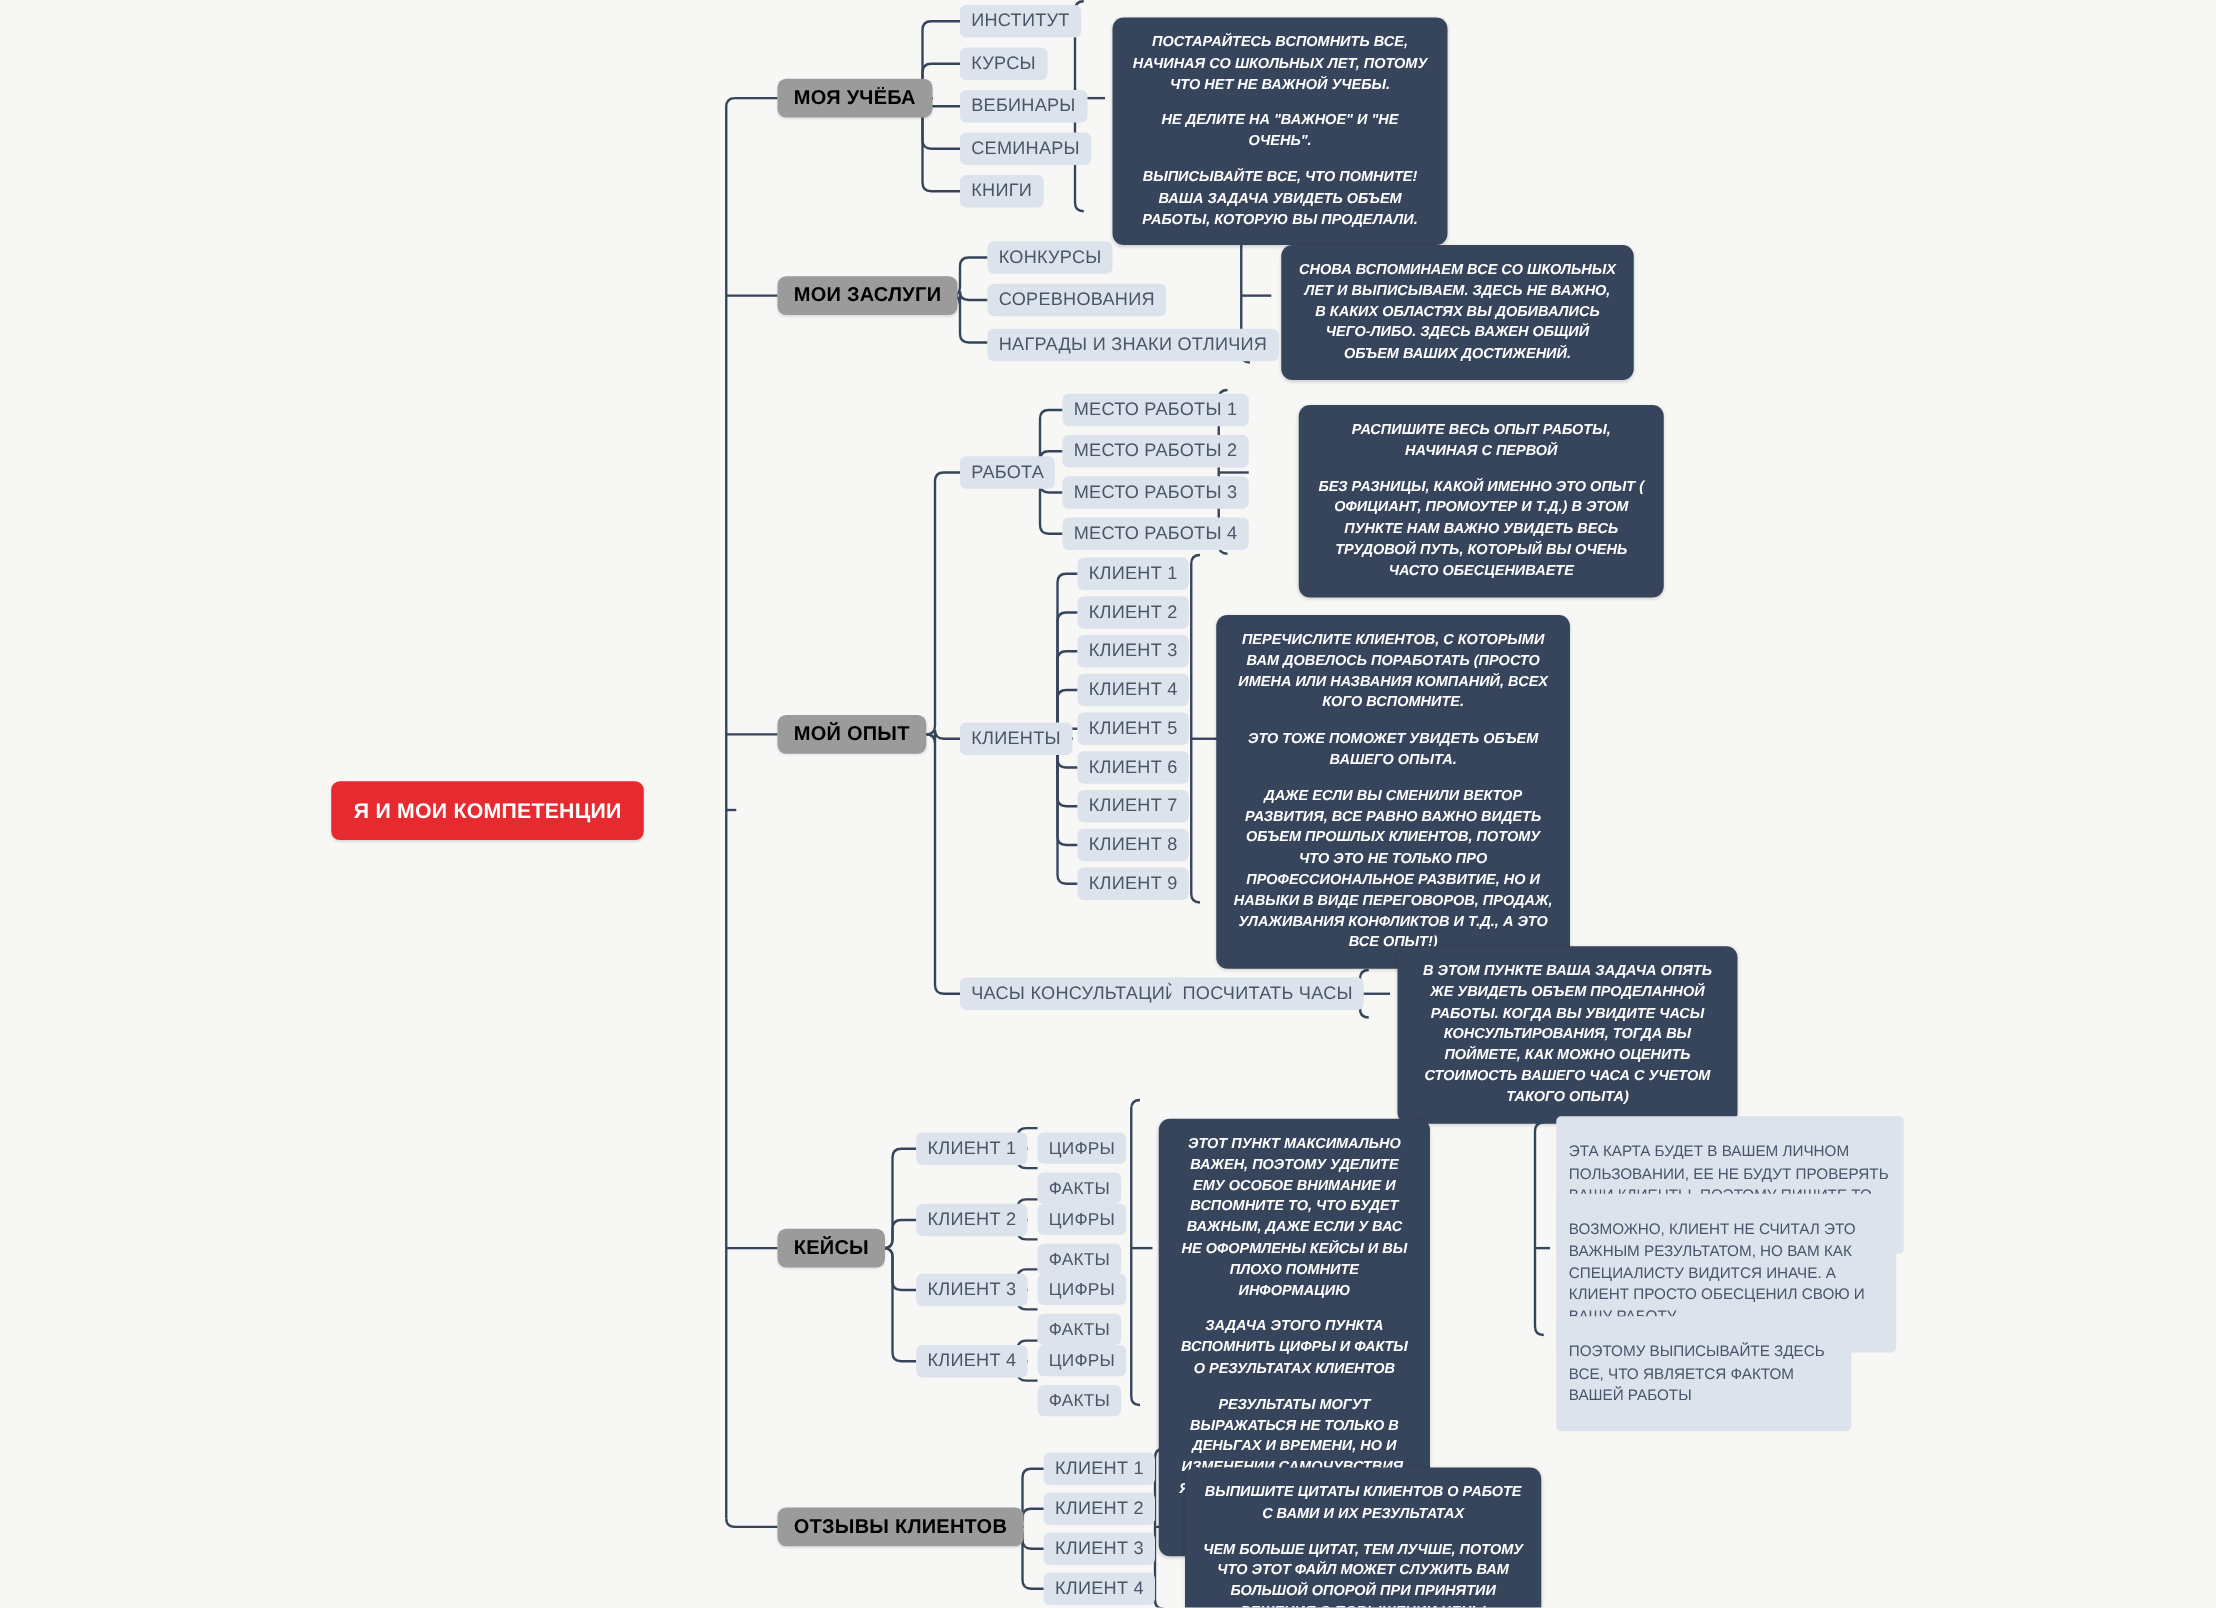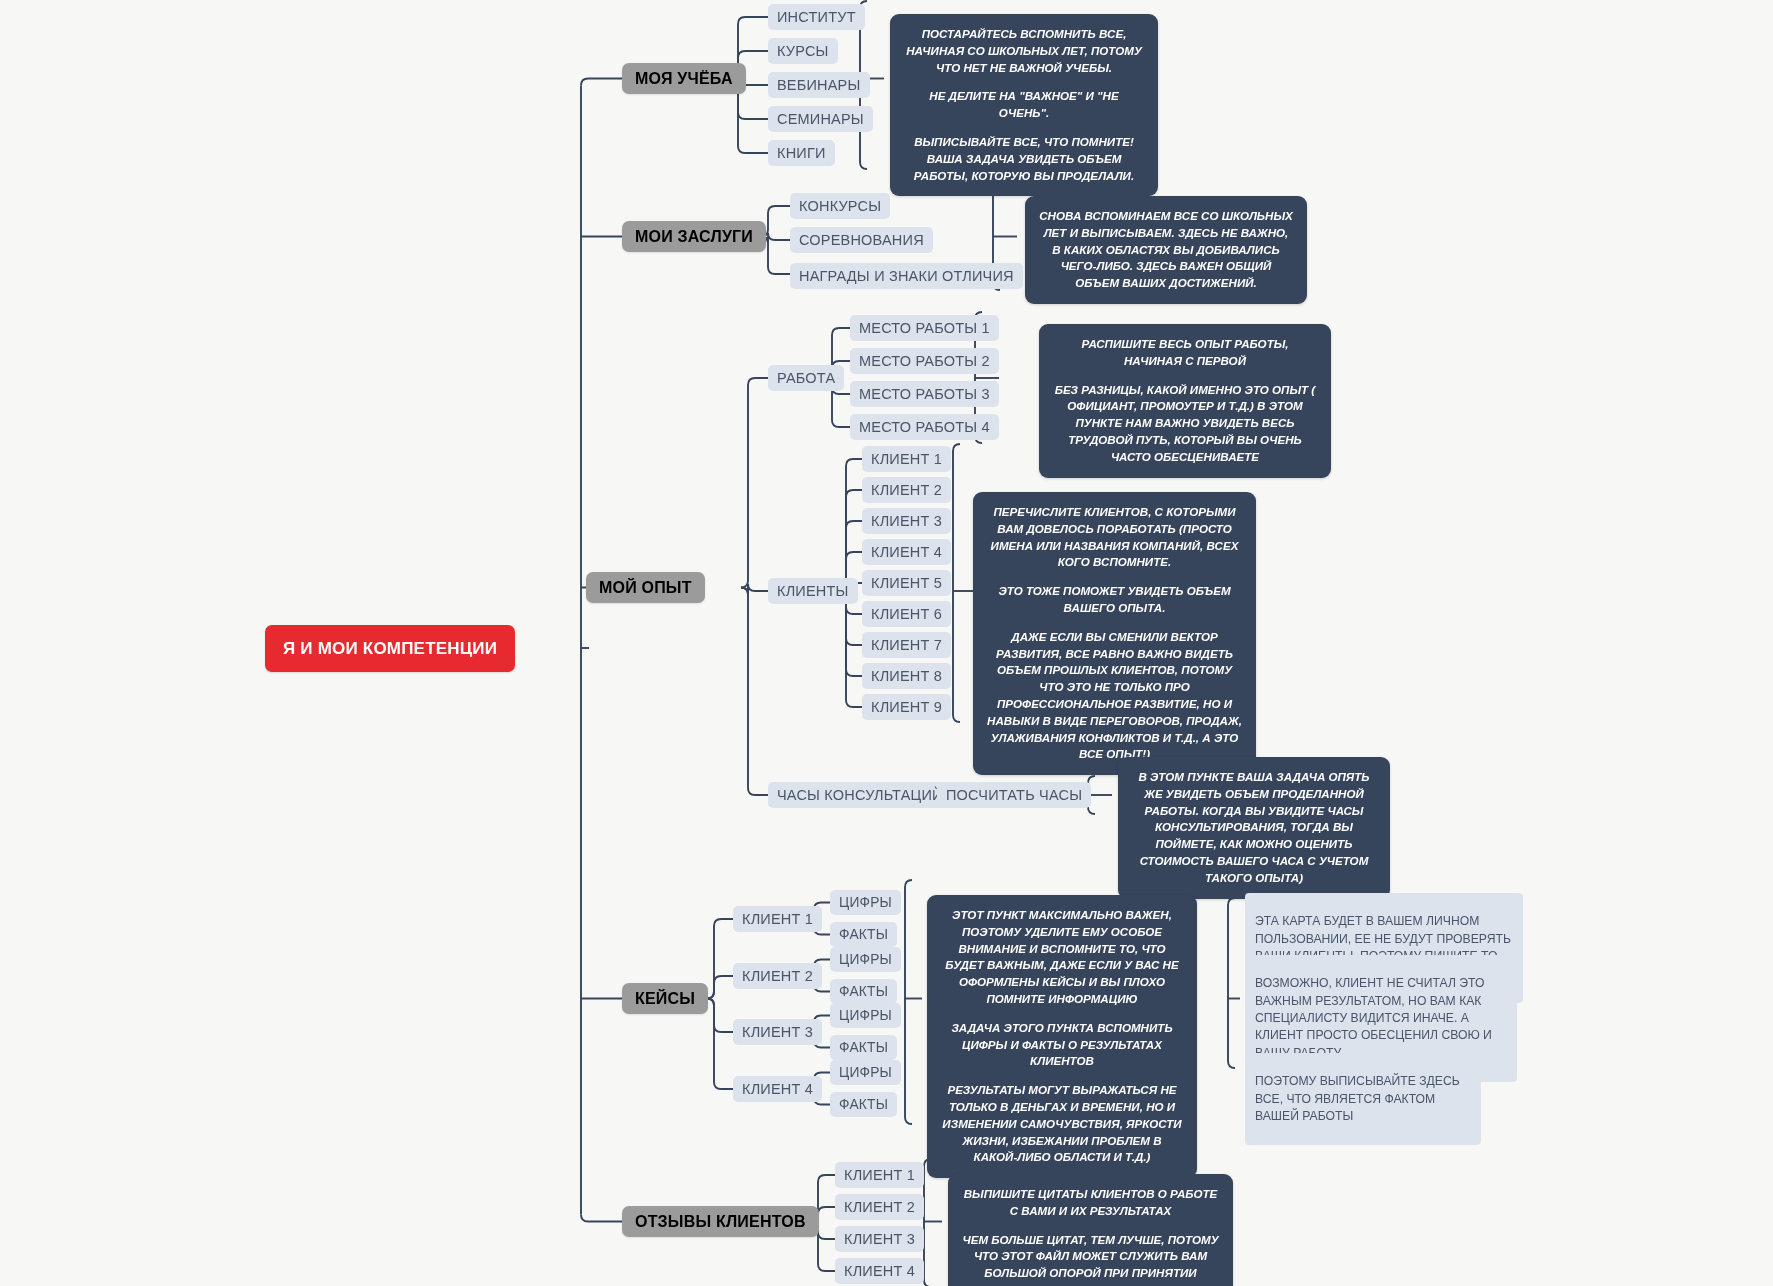--- a/index.html
+++ b/index.html
@@ -57,21 +57,21 @@
   }
   
   .chip {
     background: #dce3ec;
     color: #4a5668;
     font-size: 14.5px;
     border-radius: 5px;
     height: 26px;
     padding: 0 9px;
   }
-  .chip.sm { font-size: 13.8px; height: 25px; }
+  .chip.sm { font-size: 13.8px; height: 25px; margin-top: 16px; }
   
   .note {
     position: absolute;
     background: #36445c;
     color: #ffffff;
     border-radius: 9px;
     font-size: 11.6px;
     font-style: italic;
     font-weight: bold;
     line-height: 1.45;
@@ -176,21 +176,21 @@
         <p>НЕ ДЕЛИТЕ НА "ВАЖНОЕ" И "НЕ ОЧЕНЬ".</p>
         <p>ВЫПИСЫВАЙТЕ ВСЕ, ЧТО ПОМНИТЕ! ВАША ЗАДАЧА УВИДЕТЬ ОБЪЕМ РАБОТЫ, КОТОРУЮ ВЫ ПРОДЕЛАЛИ.</p>
       </div>
       <div class="node cat" style="left: 622px; top: 221px;">МОИ ЗАСЛУГИ</div>
       <div class="node chip" style="left: 790px; top: 193px;">КОНКУРСЫ</div>
       <div class="node chip" style="left: 790px; top: 227px;">СОРЕВНОВАНИЯ</div>
       <div class="node chip" style="left: 790px; top: 263px;">НАГРАДЫ И ЗНАКИ ОТЛИЧИЯ</div>
       <div class="note" style="left: 1025px; top: 196px; width: 282px;">
         <p>СНОВА ВСПОМИНАЕМ ВСЕ СО ШКОЛЬНЫХ ЛЕТ И ВЫПИСЫВАЕМ. ЗДЕСЬ НЕ ВАЖНО, В КАКИХ ОБЛАСТЯХ ВЫ ДОБИВАЛИСЬ ЧЕГО-ЛИБО. ЗДЕСЬ ВАЖЕН ОБЩИЙ ОБЪЕМ ВАШИХ ДОСТИЖЕНИЙ.</p>
       </div>
-      <div class="node cat" style="left: 586px; top: 572px;">МОЙ ОПЫТ</div>
+      <div class="node cat" style="left: 622px; top: 572px;">МОЙ ОПЫТ</div>
       <div class="node chip" style="left: 768px; top: 365px;">РАБОТА</div>
       <div class="node chip" style="left: 850px; top: 315px;">МЕСТО РАБОТЫ 1</div>
       <div class="node chip" style="left: 850px; top: 348px;">МЕСТО РАБОТЫ 2</div>
       <div class="node chip" style="left: 850px; top: 381px;">МЕСТО РАБОТЫ 3</div>
       <div class="node chip" style="left: 850px; top: 414px;">МЕСТО РАБОТЫ 4</div>
       <div class="note" style="left: 1007px; top: 324px; width: 292px; margin-left: 32px;">
         <p>РАСПИШИТЕ ВЕСЬ ОПЫТ РАБОТЫ, НАЧИНАЯ С ПЕРВОЙ</p>
         <p>БЕЗ РАЗНИЦЫ, КАКОЙ ИМЕННО ЭТО ОПЫТ ( ОФИЦИАНТ, ПРОМОУТЕР И Т.Д.) В ЭТОМ ПУНКТЕ НАМ ВАЖНО УВИДЕТЬ ВЕСЬ ТРУДОВОЙ ПУТЬ, КОТОРЫЙ ВЫ ОЧЕНЬ ЧАСТО ОБЕСЦЕНИВАЕТЕ</p>
       </div>
       <div class="node chip" style="left: 768px; top: 578px;">КЛИЕНТЫ</div>
@@ -219,21 +219,21 @@
       <div class="node chip" style="left: 733px; top: 906px;">КЛИЕНТ 1</div>
       <div class="node chip sm" style="left: 830px; top: 946.5px;">ЦИФРЫ</div>
       <div class="node chip sm" style="left: 830px; top: 978.5px;">ФАКТЫ</div>
       <div class="node chip" style="left: 733px; top: 962.5px;">КЛИЕНТ 2</div>
       <div class="node chip sm" style="left: 830px; top: 1003px;">ЦИФРЫ</div>
       <div class="node chip sm" style="left: 830px; top: 1035px;">ФАКТЫ</div>
       <div class="node chip" style="left: 733px; top: 1019px;">КЛИЕНТ 3</div>
       <div class="node chip sm" style="left: 830px; top: 1059.5px;">ЦИФРЫ</div>
       <div class="node chip sm" style="left: 830px; top: 1091.5px;">ФАКТЫ</div>
       <div class="node chip" style="left: 733px; top: 1075.5px;">КЛИЕНТ 4</div>
-      <div class="note" style="left: 927px; top: 895px; width: 270px;">
+      <div class="note" style="left: 927px; top: 895px; width: 217px;">
         <p>ЭТОТ ПУНКТ МАКСИМАЛЬНО ВАЖЕН, ПОЭТОМУ УДЕЛИТЕ ЕМУ ОСОБОЕ ВНИМАНИЕ И ВСПОМНИТЕ ТО, ЧТО БУДЕТ ВАЖНЫМ, ДАЖЕ ЕСЛИ У ВАС НЕ ОФОРМЛЕНЫ КЕЙСЫ И ВЫ ПЛОХО ПОМНИТЕ ИНФОРМАЦИЮ</p>
         <p>ЗАДАЧА ЭТОГО ПУНКТА ВСПОМНИТЬ ЦИФРЫ И ФАКТЫ О РЕЗУЛЬТАТАХ КЛИЕНТОВ</p>
         <p>РЕЗУЛЬТАТЫ МОГУТ ВЫРАЖАТЬСЯ НЕ ТОЛЬКО В ДЕНЬГАХ И ВРЕМЕНИ, НО И ИЗМЕНЕНИИ САМОЧУВСТВИЯ, ЯРКОСТИ ЖИЗНИ, ИЗБЕЖАНИИ ПРОБЛЕМ В КАКОЙ-ЛИБО ОБЛАСТИ И Т.Д.)</p>
       </div>
       <div class="lnote" style="left: 1245px; top: 893px; width: 278px;">
         <p>ЭТА КАРТА БУДЕТ В ВАШЕМ ЛИЧНОМ ПОЛЬЗОВАНИИ, ЕЕ НЕ БУДУТ ПРОВЕРЯТЬ ВАШИ КЛИЕНТЫ, ПОЭТОМУ ПИШИТЕ ТО, ЧТО СЧИТАЕТЕ НУЖНЫМ НАПИСАТЬ</p>
       </div>
       <div class="lnote" style="left: 1245px; top: 955px; width: 272px;">
         <p>ВОЗМОЖНО, КЛИЕНТ НЕ СЧИТАЛ ЭТО ВАЖНЫМ РЕЗУЛЬТАТОМ, НО ВАМ КАК СПЕЦИАЛИСТУ ВИДИТСЯ ИНАЧЕ. А КЛИЕНТ ПРОСТО ОБЕСЦЕНИЛ СВОЮ И ВАШУ РАБОТУ.</p>
       </div>

